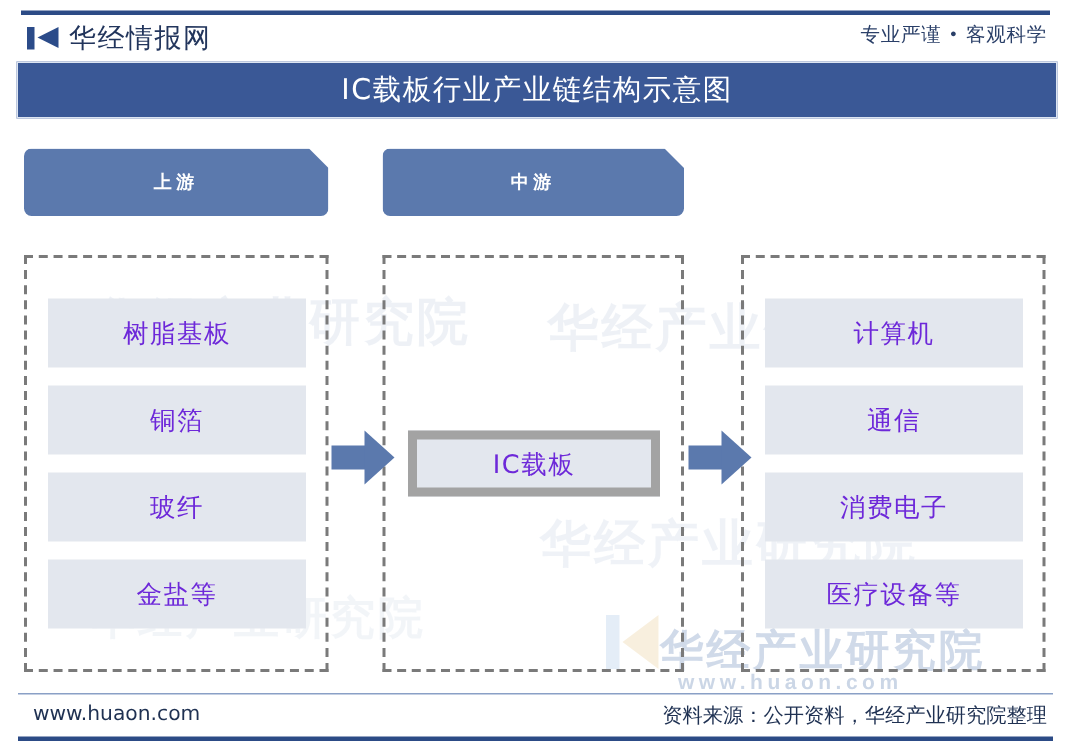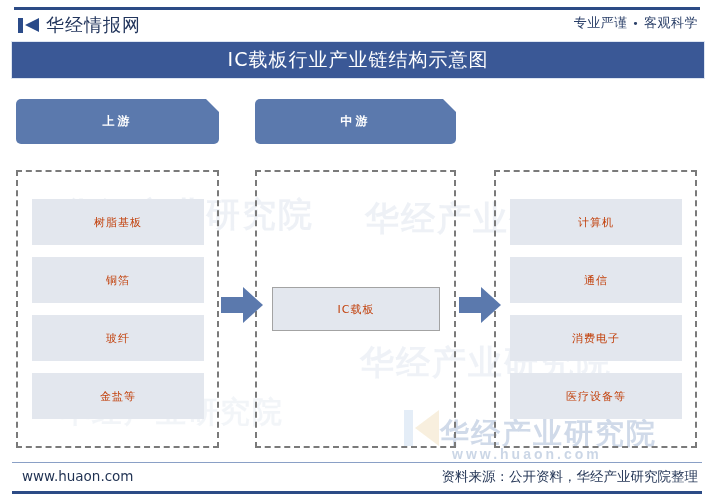--- a/index.html
+++ b/index.html
@@ -176,29 +176,29 @@
   .it-down { left: 510px; top: 178px; width: 172px; height: 262px; }
   .it-mid  { left: 272px; top: 178px; width: 168px; height: 262px;
              justify-content: center; }
 
   .cell {
     background: #e3e7ee;
     height: 46px;
     display: flex;
     align-items: center;
     justify-content: center;
-    color: #c2410c;
-    font-size: 11px;
+    color: #6d28d9;
+    font-size: 17px;
     letter-spacing: 1px;
     font-family: "DejaVu Sans", "Liberation Sans", sans-serif;
     box-sizing: border-box;
   }
   .cell.mid {
     height: 44px;
-    border: 1px solid #a3a3a3;
+    border: 6px solid #a3a3a3;
     background: #e3e7ee;
   }
 
   
   .arrow {
     position: absolute;
     width: 42px; height: 36px;
     top: 287px;
   }
   .arrow .shaft {

